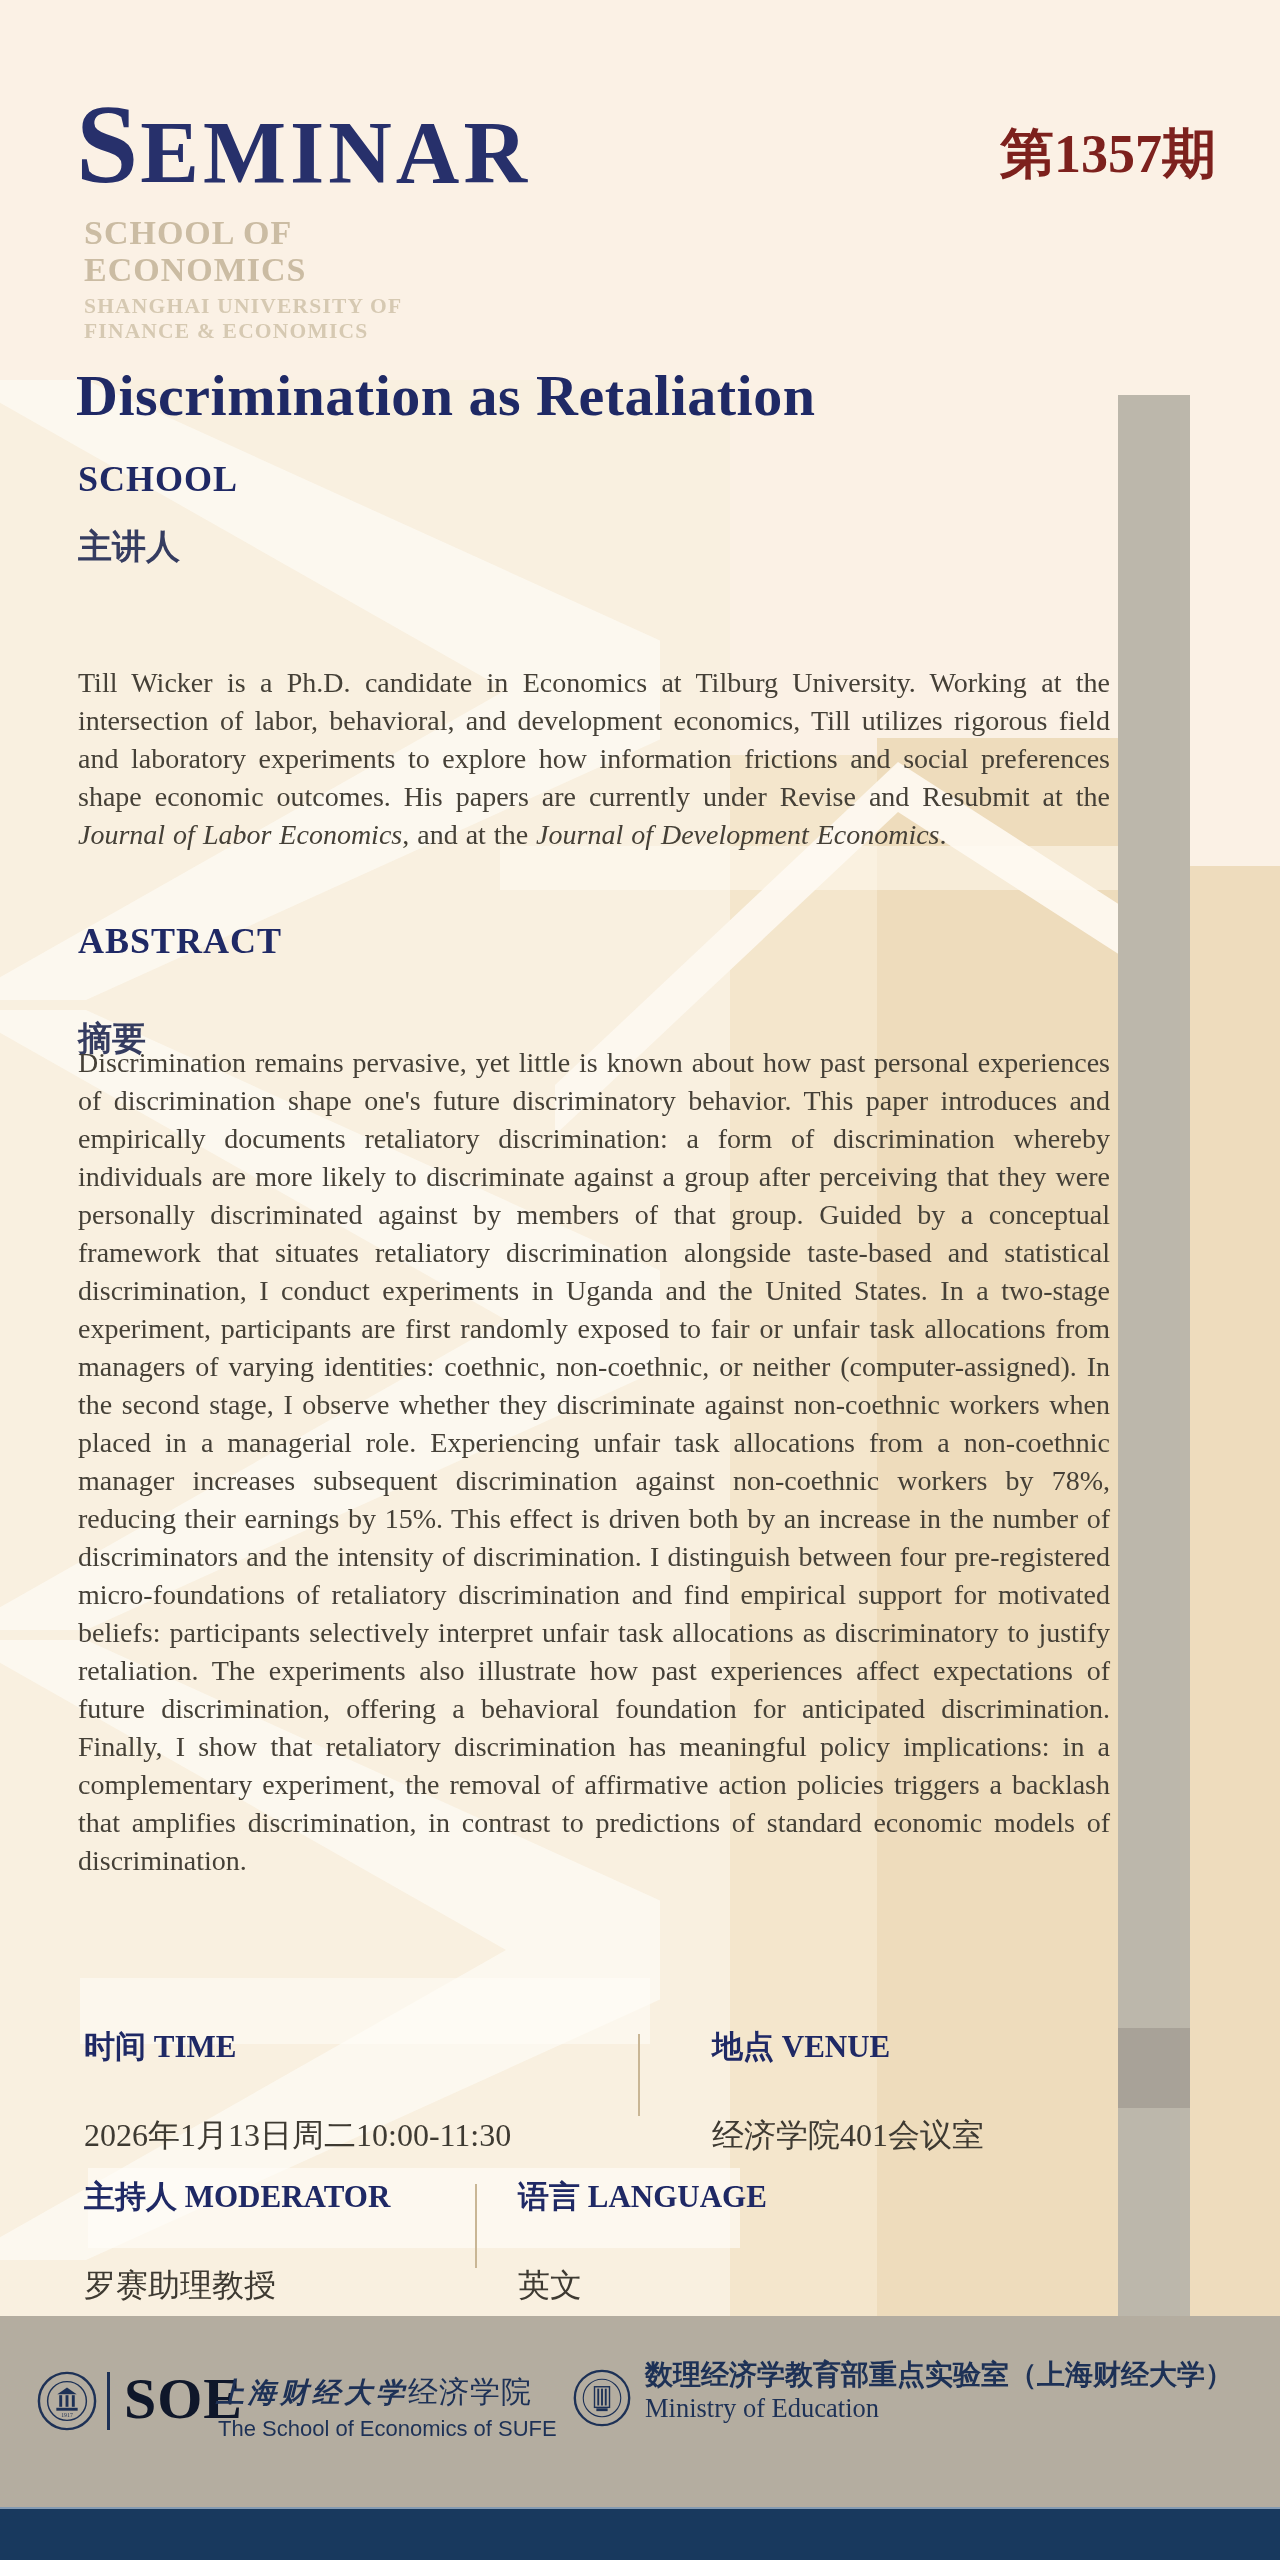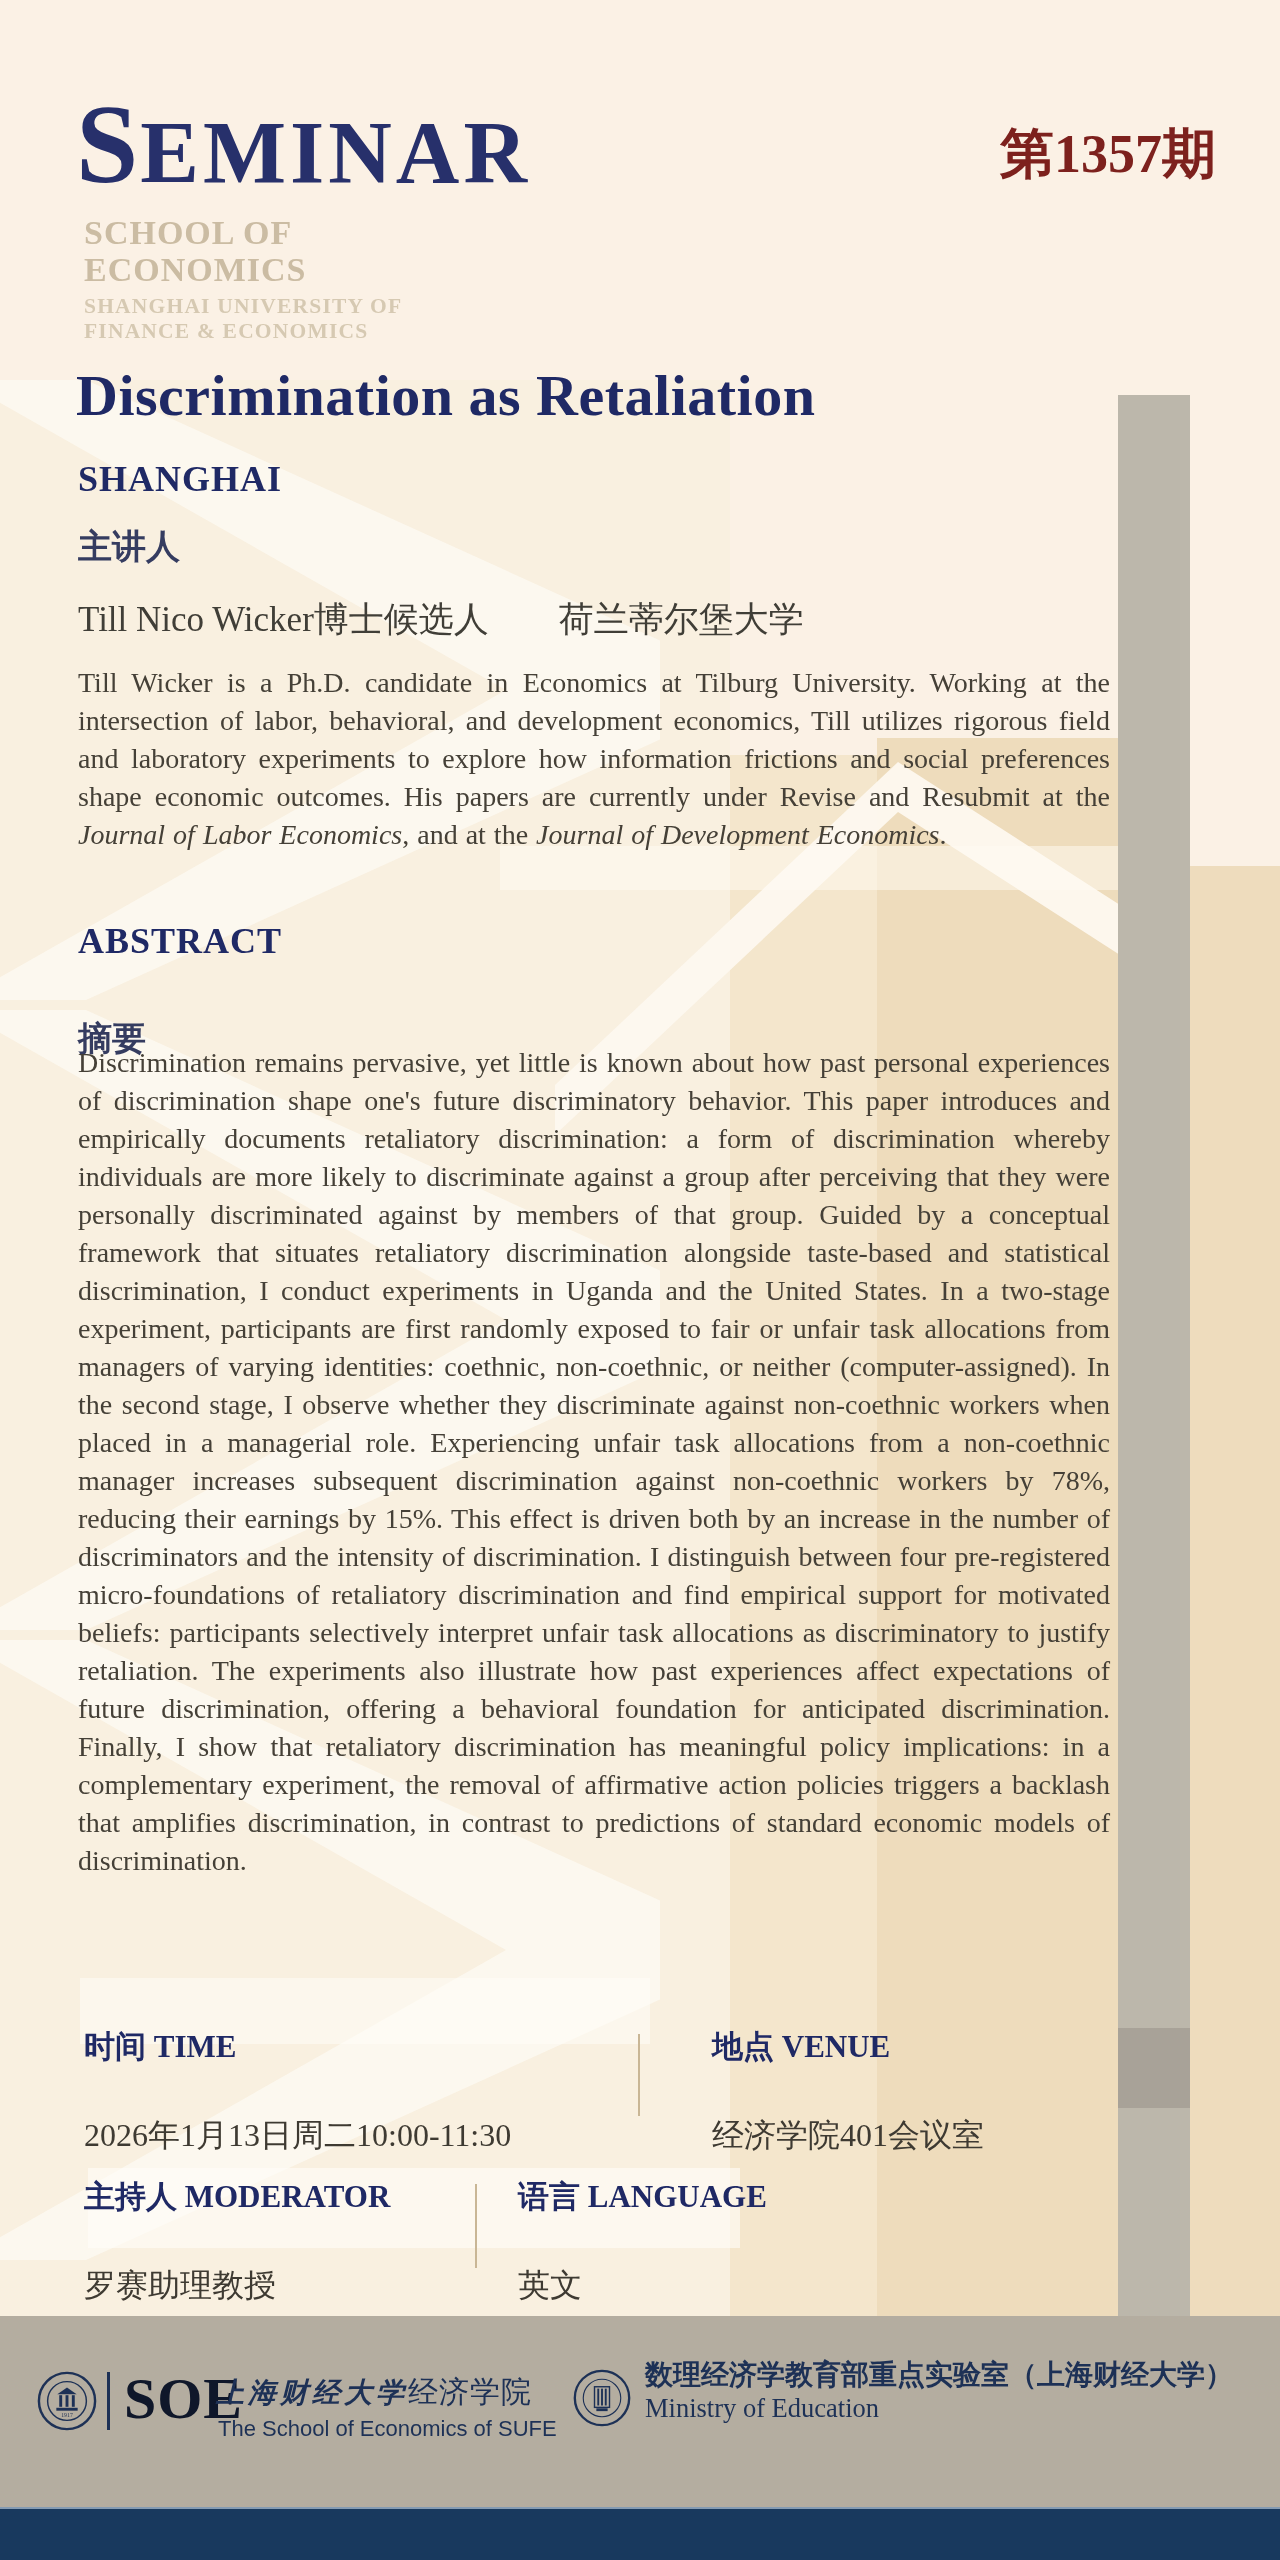--- a/index.html
+++ b/index.html
@@ -107,23 +107,22 @@
 
   <div class="abs school-block">
     <div class="school-line">SCHOOL OF</div>
     <div class="school-line">ECONOMICS</div>
     <div class="univ-line univ-first">SHANGHAI UNIVERSITY OF</div>
     <div class="univ-line">FINANCE &amp; ECONOMICS</div>
   </div>
 
   <div class="abs title">Discrimination as Retaliation</div>
 
-  <div class="abs h-en speaker-heading">SHANGHAI</div>
+  <div class="abs h-en speaker-heading">SCHOOL</div>
   <div class="abs h-zh speaker-zh">主讲人</div>
-  <div class="abs speaker-name">Till Nico Wicker博士候选人　　荷兰蒂尔堡大学</div>
 
   <div class="abs body-text bio"><span>Till Wicker is a Ph.D. candidate in Economics at Tilburg University. Working at the intersection of labor, behavioral, and development economics, Till utilizes rigorous field and laboratory experiments to explore how information frictions and social preferences shape economic outcomes. His papers are currently under Revise and Resubmit at the </span><i>Journal of Labor Economics</i><span>, and at the </span><i>Journal of Development Economics</i><span>.</span></div>
 
   <div class="abs h-en abstract-heading">ABSTRACT</div>
   <div class="abs h-zh abstract-zh">摘要</div>
   <div class="abs body-text abstract-text">Discrimination remains pervasive, yet little is known about how past personal experiences of discrimination shape one's future discriminatory behavior. This paper introduces and empirically documents retaliatory discrimination: a form of discrimination whereby individuals are more likely to discriminate against a group after perceiving that they were personally discriminated against by members of that group. Guided by a conceptual framework that situates retaliatory discrimination alongside taste-based and statistical discrimination, I conduct experiments in Uganda and the United States. In a two-stage experiment, participants are first randomly exposed to fair or unfair task allocations from managers of varying identities: coethnic, non-coethnic, or neither (computer-assigned). In the second stage, I observe whether they discriminate against non-coethnic workers when placed in a managerial role. Experiencing unfair task allocations from a non-coethnic manager increases subsequent discrimination against non-coethnic workers by 78%, reducing their earnings by 15%. This effect is driven both by an increase in the number of discriminators and the intensity of discrimination. I distinguish between four pre-registered micro-foundations of retaliatory discrimination and find empirical support for motivated beliefs: participants selectively interpret unfair task allocations as discriminatory to justify retaliation. The experiments also illustrate how past experiences affect expectations of future discrimination, offering a behavioral foundation for anticipated discrimination. Finally, I show that retaliatory discrimination has meaningful policy implications: in a complementary experiment, the removal of affirmative action policies triggers a backlash that amplifies discrimination, in contrast to predictions of standard economic models of discrimination.</div>
 
   <div class="abs d-label time-label">时间 TIME</div>
   <div class="abs d-label venue-label">地点 VENUE</div>
   <div class="abs vdiv vdiv1"></div>

